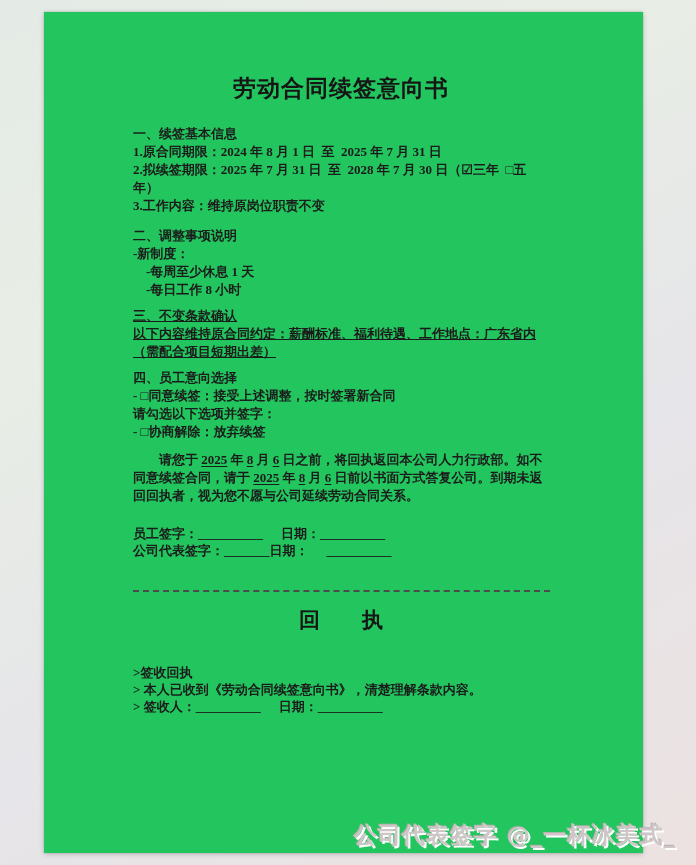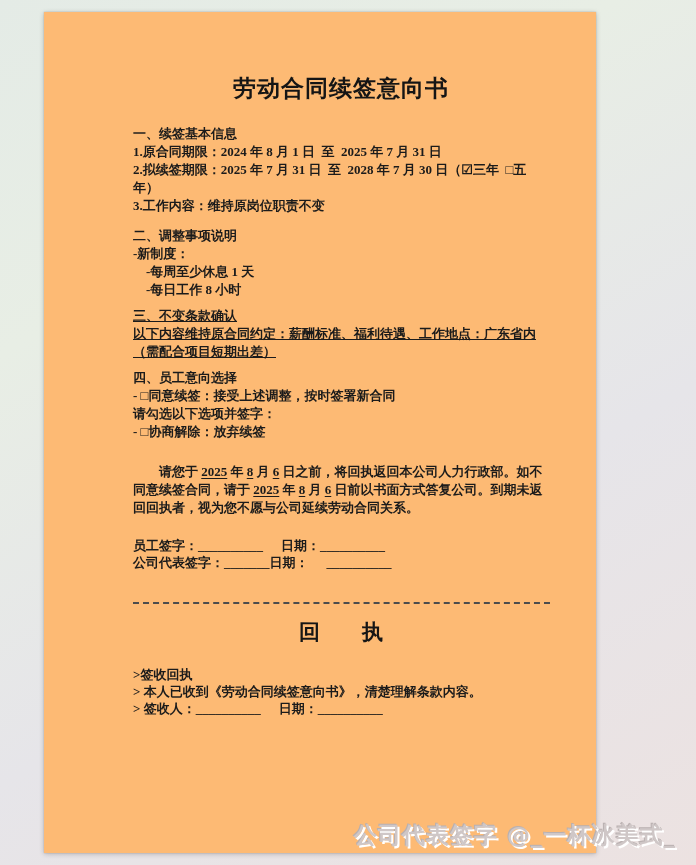--- a/index.html
+++ b/index.html
@@ -6,60 +6,60 @@
   html,body { width:696px; height:865px; }
   body {
     position:relative;
     overflow:hidden;
     background:linear-gradient(150deg, #e4ebe6 0%, #e8eee5 28%, #e6e5e9 62%, #ece2e1 100%);
     font-family:"Liberation Serif", serif;
     color:#1b1b1b;
   }
   .page {
     position:absolute; left:44px; top:12px;
-    width:552px; height:841px;
-    background:#fdba74;
+    width:599px; height:841px;
+    background:#22c55e;
     box-shadow:0 1px 5px rgba(0,0,0,0.22), 0 0 1px rgba(0,0,0,0.25);
   }
   .content {
     position:absolute; left:89px; top:0;
     width:416px;
     font-size:13px; line-height:18px; font-weight:700;
   }
   .doc-title {
     margin-top:62px;
     font-family:"DejaVu Sans","Liberation Sans",sans-serif;
     font-size:23px; line-height:28px;
     text-align:center; letter-spacing:1px;
     color:#151515;
   }
   .line, .para { white-space:pre-wrap; }
   .sec1 { margin-top:23px; }
   .sec2 { margin-top:12px; }
   .sec3 { margin-top:8px;text-decoration:underline; }
   .sec4 { margin-top:8px; }
   .sub-item { padding-left:13px; }
-  .notice { margin-top:22px; text-indent:26px; }
+  .notice { margin-top:10px; text-indent:26px; }
   .notice .body-run { text-indent:0; }
   .u { text-decoration:underline; text-underline-offset:2px; }
   .signatures { margin-top:20px; line-height:17px; }
   .gap-left { margin-left:18px; }
   .separator {
     margin-top:31px;
     width:417px; height:0;
     border-top:2px dashed #4c4c4c;
   }
   .receipt-title {
     margin-top:15px;
     font-family:"DejaVu Sans","Liberation Sans",sans-serif;
     font-size:21px; line-height:26px;
     text-align:center;
     color:#151515;
   }
-  .receipt { margin-top:21px; line-height:17px; }
+  .receipt { margin-top:31px; line-height:17px; }
   .watermark {
     position:absolute; top:820px; right:20px;
     font-family:"DejaVu Sans","Liberation Sans",sans-serif;
     font-size:23px; font-weight:700; letter-spacing:1px;
     color:#cfc7c7;
     text-shadow:2px 2px 0 #ffffff, -1px -1px 0 #b9b0b0;
     z-index:5;
     white-space:nowrap;
   }
 </style>

